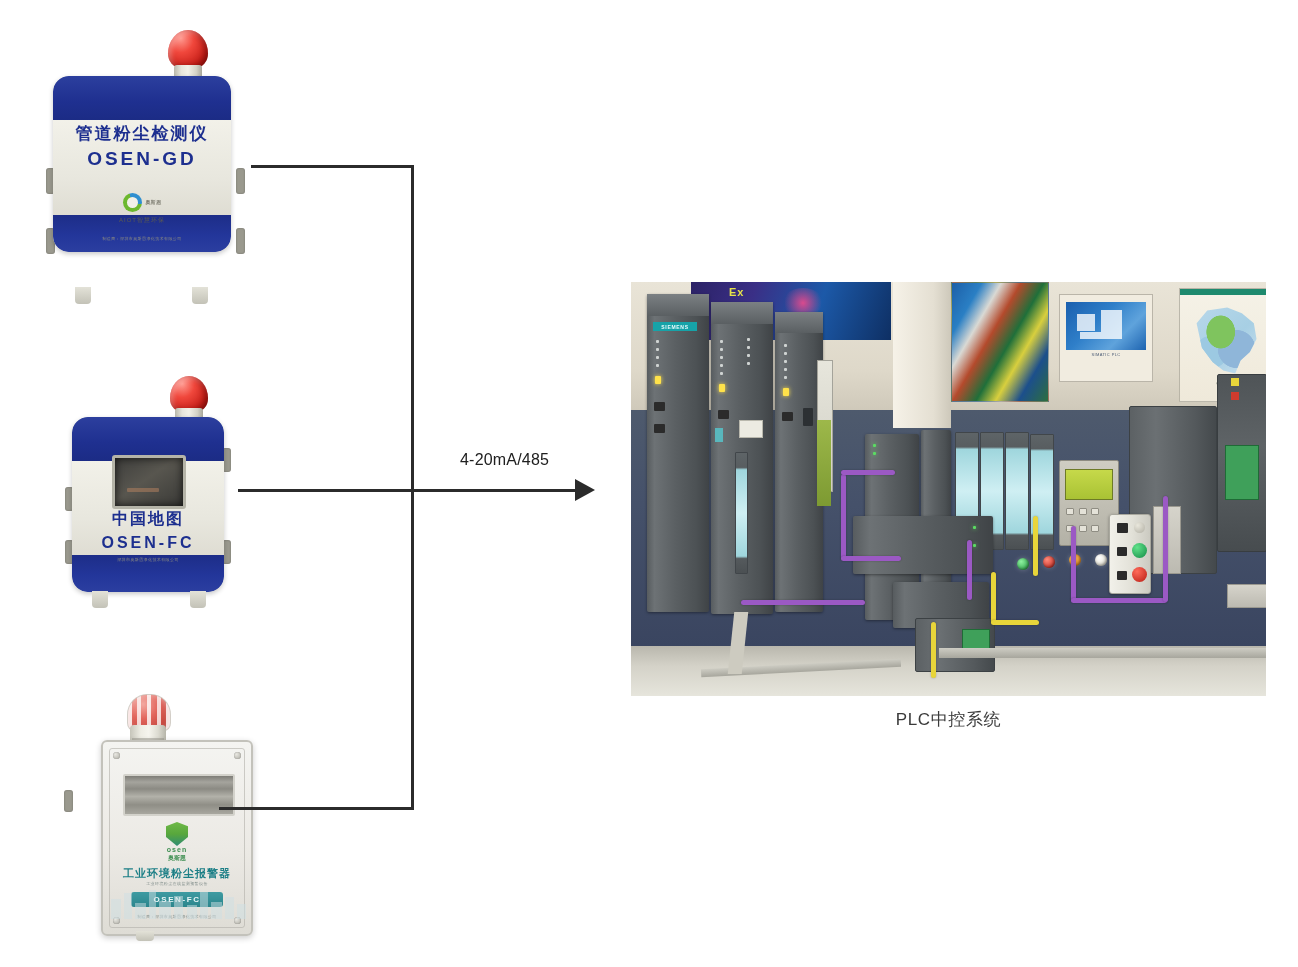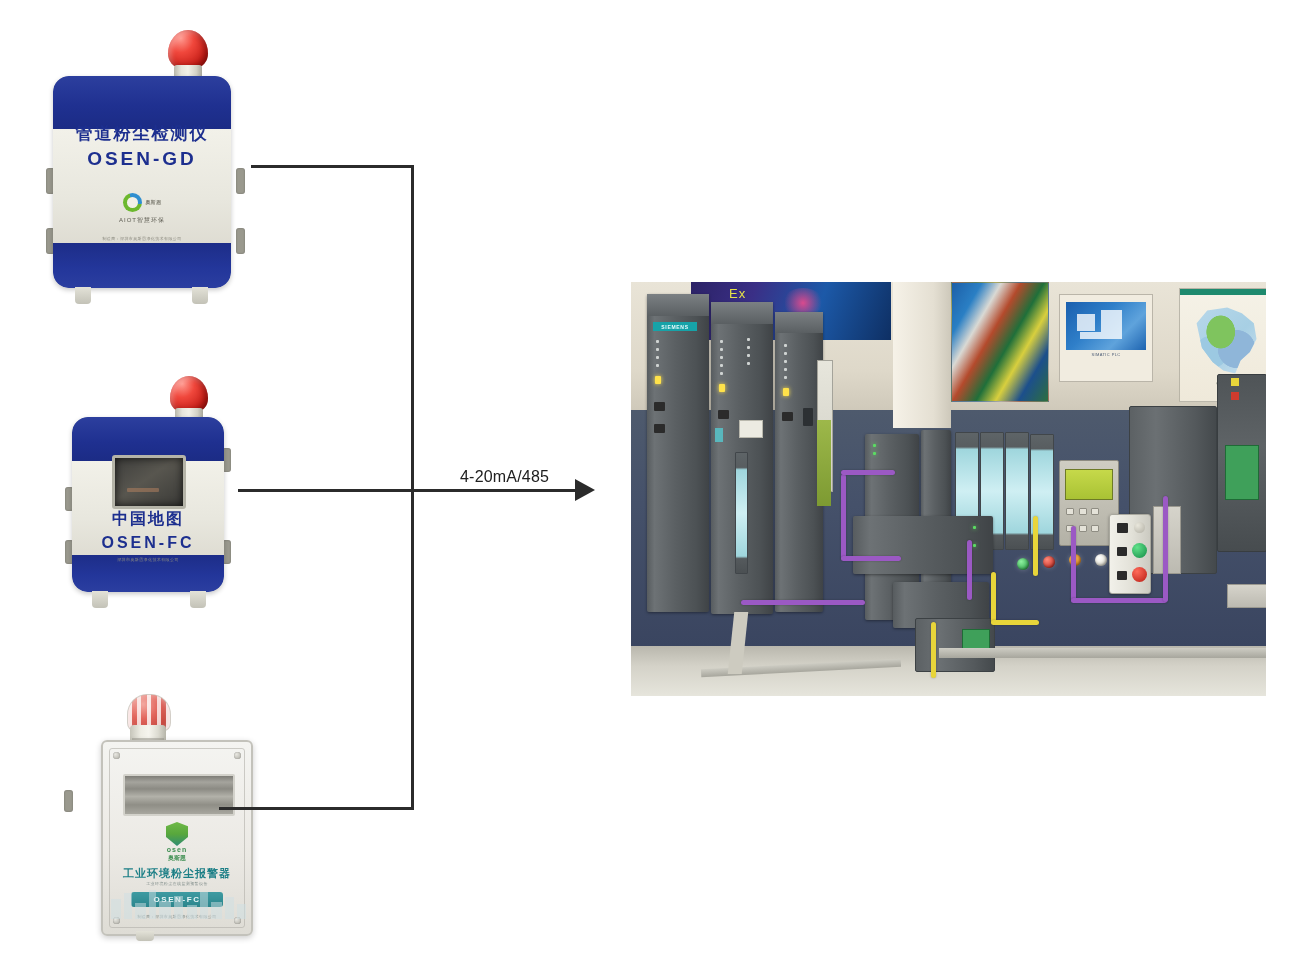--- a/index.html
+++ b/index.html
@@ -253,21 +253,21 @@
   }
   .vfd{
     position:absolute;border-radius:2px;
     background:linear-gradient(to bottom,#4f5457 0%,#5e6366 40%,#474c4f 100%);
     border:1px solid #383d40;
   }
   .vfd .vf-scr{position:absolute;left:14%;top:40%;right:14%;height:30%;
     background:#3fa05a;border:1px solid #1f6b36;}
   .rail{position:absolute;background:linear-gradient(to bottom,#cdccc3,#a7a69d);}
   .ex-logo{
-    position:absolute;color:#e6e24a;font-size:13px;font-weight:400;
+    position:absolute;color:#e6e24a;font-size:11px;font-weight:700;
     letter-spacing:1px;filter:blur(.4px);
   }
 
   .caption{
     position:absolute;text-align:center;color:#3a3a3a;font-size:17px;letter-spacing:.6px;
   }
 </style>
 </head>
 <body>
 
@@ -277,21 +277,21 @@
     <div class="beacon" style="left:168px;top:30px;width:40px;height:58px;">
       <div class="dome"></div>
         <div class="collar"></div>
     </div>
 
     <div class="ear" style="left:46px;top:168px;height:26px;"></div>
     <div class="ear" style="left:46px;top:228px;height:26px;"></div>
     <div class="ear" style="left:236px;top:168px;height:26px;"></div>
     <div class="ear" style="left:236px;top:228px;height:26px;"></div>
 
-    <div class="box-blue" style="left:53px;top:76px;width:178px;height:212px;">
+    <div class="box-blue" style="left:53px;top:76px;width:178px;height:176px;">
       <div class="band-top"></div>
       <div class="face"></div>
       <div class="band-bot"></div>
 
       <div class="lbl-cn" style="top:46px;font-size:17px;">管道粉尘检测仪</div>
       <div class="lbl-en" style="top:72px;font-size:19px;">OSEN-GD</div>
 
       <div class="osen-mark" style="left:0;right:0;top:116px;height:20px;">
         <div class="osen-ring"></div>
         <div class="osen-word">奥斯恩</div>
@@ -386,21 +386,21 @@
 
     <div class="wire wire-v" style="left:411px;top:165px;height:645px;"></div>
 
     <div class="wire wire-h" style="left:238px;top:489px;width:176px;"></div>
 
     <div class="wire wire-h" style="left:219px;top:807px;width:195px;"></div>
 
     <div class="wire wire-h" style="left:411px;top:489px;width:165px;"></div>
     <div class="arrow-head" style="left:575px;top:479px;"></div>
 
-    <div class="wire-label" style="left:460px;top:468px;">4-20mA/485</div>
+    <div class="wire-label" style="left:460px;top:451px;">4-20mA/485</div>
   </div>
 
   <div class="photo" style="left:631px;top:282px;width:635px;height:414px;">
 
     <div class="wall-upper"></div>
     <div class="wall-panel"></div>
     <div class="wall-floor"></div>
 
     <div class="ph" style="left:60px;top:0;width:200px;height:58px;
                 background:linear-gradient(110deg,#2b2266 0%,#3a2f86 30%,#1c59a8 62%,#0e2f63 100%);"></div>
@@ -543,14 +543,15 @@
     <div class="cable cable-yellow" style="left:360px;top:290px;width:5px;height:52px;"></div>
     <div class="cable cable-yellow" style="left:360px;top:338px;width:48px;height:5px;"></div>
     <div class="cable cable-yellow" style="left:300px;top:340px;width:5px;height:56px;"></div>
 
     <div class="rail" style="left:308px;top:366px;width:330px;height:10px;"></div>
     <div class="rail" style="left:70px;top:382px;width:200px;height:8px;transform:rotate(-3deg);"></div>
 
     <div class="ph" style="left:100px;top:330px;width:14px;height:62px;background:#cdcbc0;transform:skewX(-6deg);"></div>
   </div>
 
+  <div class="caption" style="left:631px;top:708px;width:635px;">PLC中控系统</div>
 
 </div>
 
 </body></html>

